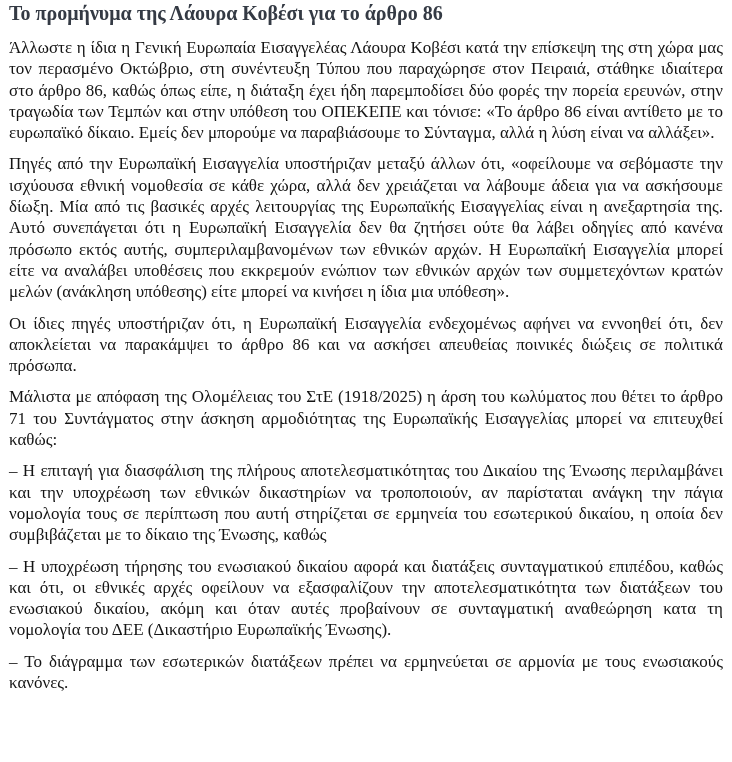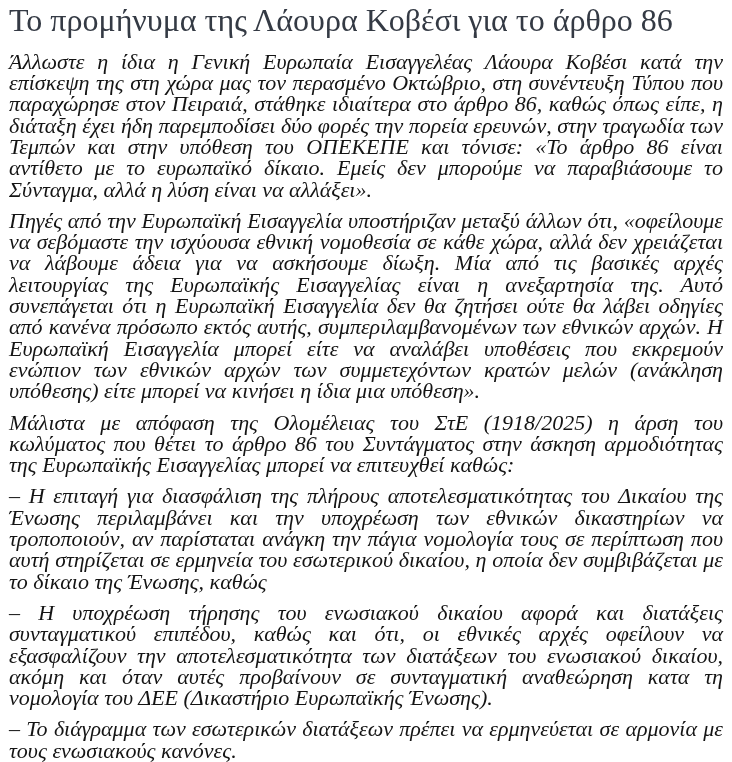--- a/index.html
+++ b/index.html
@@ -11,51 +11,51 @@
     width: 732px;
     height: 762px;
     overflow: hidden;
     font-family: "Liberation Serif", "DejaVu Serif", serif;
   }
   .article {
     padding: 2px 9px 0 9px;
   }
   .article h1 {
     font-family: "Liberation Serif", "DejaVu Serif", serif;
-    font-size: 32px;
+    font-size: 20px;
     line-height: 1.15;
-    font-weight: normal;
+    font-weight: bold;
     color: #343a44;
     margin: 0 0 12px 0;
   }
   .article h1.second {
     margin-top: 19px;
     margin-bottom: 12px;
   }
   .article p {
-    font-size: 22px;
+    font-size: 17px;
     line-height: 21.3px;
     color: #141414;
     text-align: justify;
     margin: 0 0 10px 0;
-    font-style: italic;
   }
 </style>
 </head>
 <body>
 
 <article class="article">
 
   <section>
     <h1>Το προμήνυμα της Λάουρα Κοβέσι για το άρθρο 86</h1>
     <p>Άλλωστε η ίδια η Γενική Ευρωπαία Εισαγγελέας Λάουρα Κοβέσι κατά την επίσκεψη της στη χώρα μας τον περασμένο Οκτώβριο, στη συνέντευξη Τύπου που παραχώρησε στον Πειραιά, στάθηκε ιδιαίτερα στο άρθρο 86, καθώς όπως είπε, η διάταξη έχει ήδη παρεμποδίσει δύο φορές την πορεία ερευνών, στην τραγωδία των Τεμπών και στην υπόθεση του ΟΠΕΚΕΠΕ και τόνισε: «Το άρθρο 86 είναι αντίθετο με το ευρωπαϊκό δίκαιο. Εμείς δεν μπορούμε να παραβιάσουμε το Σύνταγμα, αλλά η λύση είναι να αλλάξει».</p>
     <p>Πηγές από την Ευρωπαϊκή Εισαγγελία υποστήριζαν μεταξύ άλλων ότι, «οφείλουμε να σεβόμαστε την ισχύουσα εθνική νομοθεσία σε κάθε χώρα, αλλά δεν χρειάζεται να λάβουμε άδεια για να ασκήσουμε δίωξη. Μία από τις βασικές αρχές λειτουργίας της Ευρωπαϊκής Εισαγγελίας είναι η ανεξαρτησία της. Αυτό συνεπάγεται ότι η Ευρωπαϊκή Εισαγγελία δεν θα ζητήσει ούτε θα λάβει οδηγίες από κανένα πρόσωπο εκτός αυτής, συμπεριλαμβανομένων των εθνικών αρχών. Η Ευρωπαϊκή Εισαγγελία μπορεί είτε να αναλάβει υποθέσεις που εκκρεμούν ενώπιον των εθνικών αρχών των συμμετεχόντων κρατών μελών (ανάκληση υπόθεσης) είτε μπορεί να κινήσει η ίδια μια υπόθεση».</p>
+    <p>Οι ίδιες πηγές υποστήριζαν ότι, η Ευρωπαϊκή Εισαγγελία ενδεχομένως αφήνει να εννοηθεί ότι, δεν αποκλείεται να παρακάμψει το άρθρο 86 και να ασκήσει απευθείας ποινικές διώξεις σε πολιτικά πρόσωπα.</p>
   </section>
 
   <section>
-    <p>Μάλιστα με απόφαση της Ολομέλειας του ΣτΕ (1918/2025) η άρση του κωλύματος που θέτει το άρθρο 86 του Συντάγματος στην άσκηση αρμοδιότητας της Ευρωπαϊκής Εισαγγελίας μπορεί να επιτευχθεί καθώς:</p>
+    <p>Μάλιστα με απόφαση της Ολομέλειας του ΣτΕ (1918/2025) η άρση του κωλύματος που θέτει το άρθρο 71 του Συντάγματος στην άσκηση αρμοδιότητας της Ευρωπαϊκής Εισαγγελίας μπορεί να επιτευχθεί καθώς:</p>
     <p>– Η επιταγή για διασφάλιση της πλήρους αποτελεσματικότητας του Δικαίου της Ένωσης περιλαμβάνει και την υποχρέωση των εθνικών δικαστηρίων να τροποποιούν, αν παρίσταται ανάγκη την πάγια νομολογία τους σε περίπτωση που αυτή στηρίζεται σε ερμηνεία του εσωτερικού δικαίου, η οποία δεν συμβιβάζεται με το δίκαιο της Ένωσης, καθώς</p>
     <p>– Η υποχρέωση τήρησης του ενωσιακού δικαίου αφορά και διατάξεις συνταγματικού επιπέδου, καθώς και ότι, οι εθνικές αρχές οφείλουν να εξασφαλίζουν την αποτελεσματικότητα των διατάξεων του ενωσιακού δικαίου, ακόμη και όταν αυτές προβαίνουν σε συνταγματική αναθεώρηση κατα τη νομολογία του ΔΕΕ (Δικαστήριο Ευρωπαϊκής Ένωσης).</p>
     <p>– Το διάγραμμα των εσωτερικών διατάξεων πρέπει να ερμηνεύεται  σε αρμονία με τους ενωσιακούς κανόνες.</p>
 
   </section>
 
 </article>
 
 </body></html>

